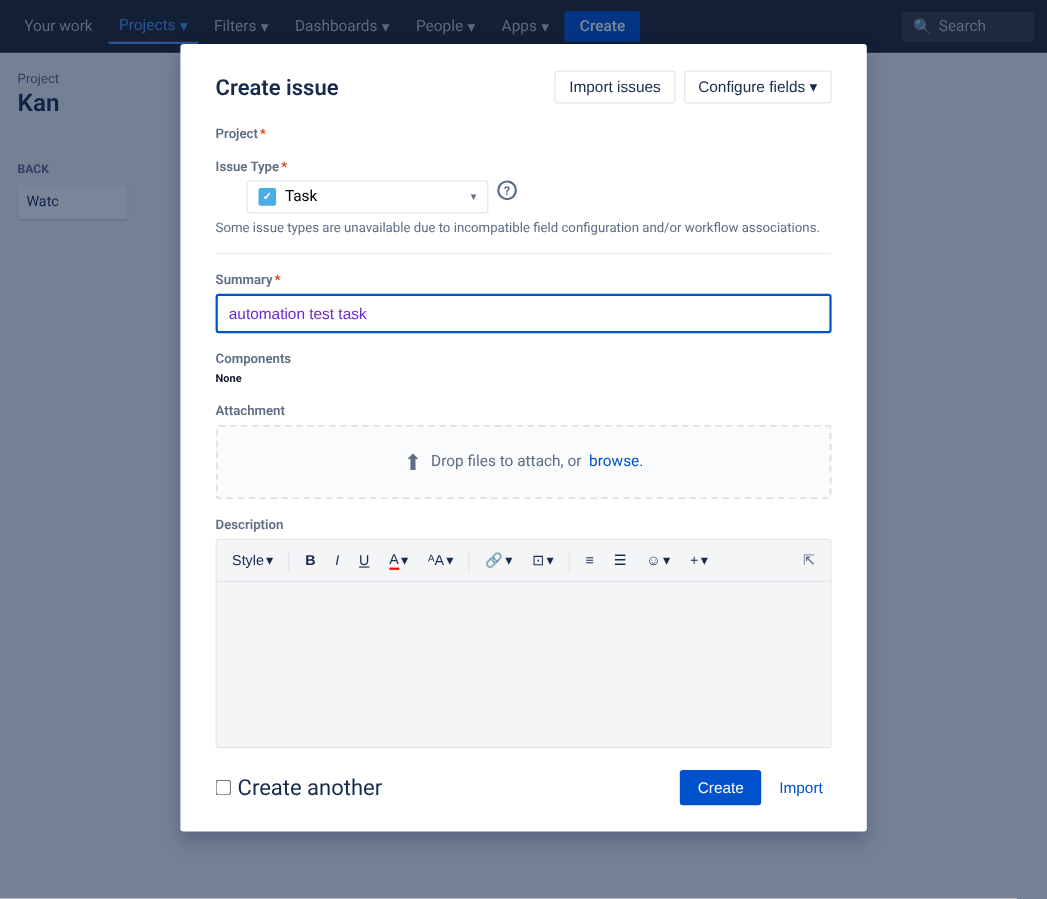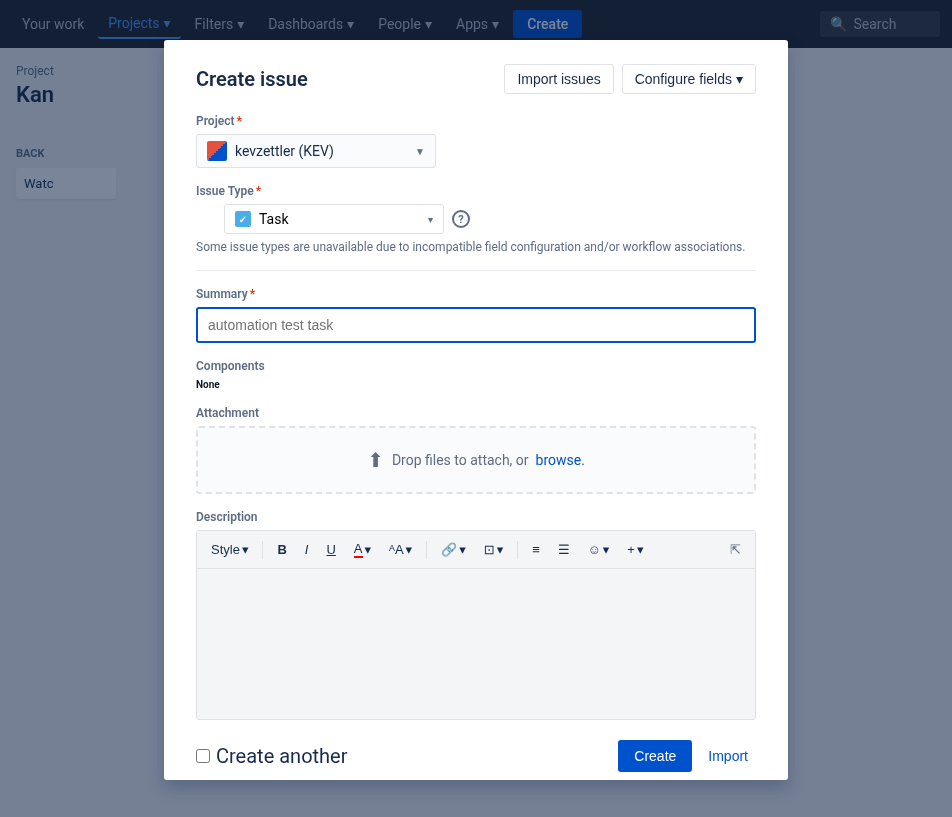--- a/index.html
+++ b/index.html
@@ -209,21 +209,21 @@
       font-size: 14px;
       color: #172b4d;
     }
     .dropdown-arrow-icon {
       font-size: 10px;
       color: #5e6c84;
     }
 
     .issue-type-row {
       display: flex;
-      align-items: center;
+      align-items: flex-start;
       gap: 8px;
       padding-left: 28px;
     }
     .issue-type-select {
       display: flex;
       align-items: center;
       border: 1px solid #dfe1e6;
       border-radius: 3px;
       padding: 6px 10px;
       width: 220px;
@@ -281,21 +281,21 @@
       border-top: 1px solid #ebecf0;
       margin: 16px 0;
     }
 
     .summary-input {
       width: 100%;
       border: 2px solid #0052cc;
       border-radius: 3px;
       padding: 8px 10px;
       font-size: 14px;
-      color: #737373;
+      color: #6d28d9;
       outline: none;
       background: white;
     }
 
     .components-label {
       font-size: 10px;
       font-weight: 700;
       color: #0f172a;
     }
 
@@ -468,27 +468,20 @@
           <span>▾</span>
         </button>
       </div>
     </div>
 
     <div class="field-group">
       <div class="field-label">
         <span>Project</span>
         <span class="required-star">*</span>
       </div>
-      <div class="project-select-wrapper">
-        <div class="project-select-inner">
-          <div class="project-icon"></div>
-          <span class="project-name">kevzettler (KEV)</span>
-        </div>
-        <span class="dropdown-arrow-icon">▼</span>
-      </div>
     </div>
 
     <div class="field-group">
       <div class="field-label">
         <span>Issue Type</span>
         <span class="required-star">*</span>
       </div>
       <div class="issue-type-row">
         <div class="issue-type-select">
           <div class="issue-type-inner">

